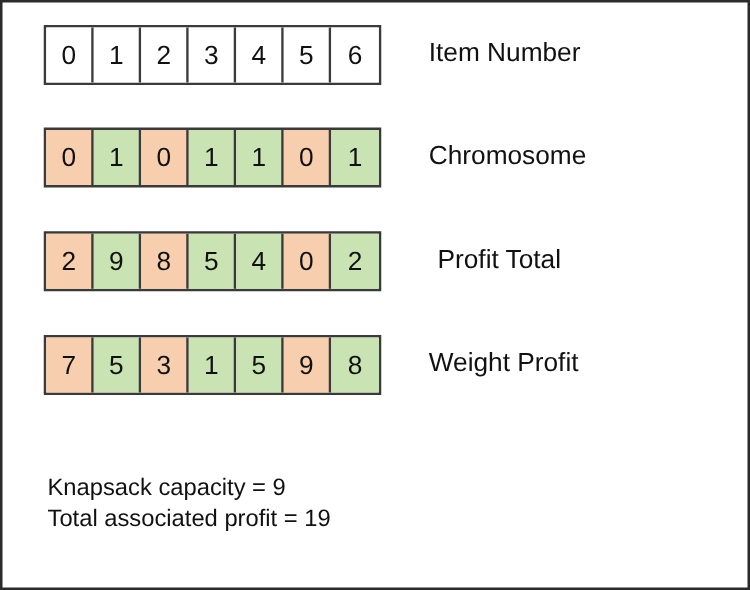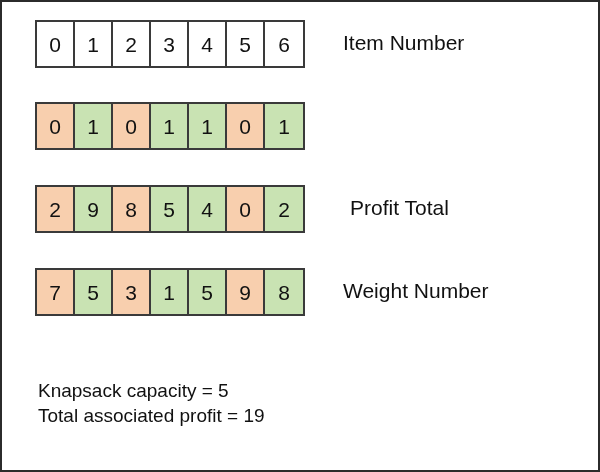--- a/index.html
+++ b/index.html
@@ -104,20 +104,21 @@
     <div class="strip">
       <div class="cell warm">0</div>
       <div class="cell cool">1</div>
       <div class="cell warm">0</div>
       <div class="cell cool">1</div>
       <div class="cell cool">1</div>
       <div class="cell warm">0</div>
       <div class="cell cool">1</div>
     </div>
   </div>
+  <div class="row-label" id="label-chromo">Chromosome</div>
 
   <div class="row" id="row-profit">
     <div class="strip">
       <div class="cell warm">2</div>
       <div class="cell cool">9</div>
       <div class="cell warm">8</div>
       <div class="cell cool">5</div>
       <div class="cell cool">4</div>
       <div class="cell warm">0</div>
       <div class="cell cool">2</div>
@@ -129,20 +130,20 @@
     <div class="strip">
       <div class="cell warm">7</div>
       <div class="cell cool">5</div>
       <div class="cell warm">3</div>
       <div class="cell cool">1</div>
       <div class="cell cool">5</div>
       <div class="cell warm">9</div>
       <div class="cell cool">8</div>
     </div>
   </div>
-  <div class="row-label" id="label-weight">Weight Number</div>
+  <div class="row-label" id="label-weight">Weight Profit</div>
 
   <div class="notes">
-    <div class="note-line">Knapsack capacity = 5</div>
+    <div class="note-line">Knapsack capacity = 9</div>
     <div class="note-line">Total associated profit = 19</div>
   </div>
 
 </div>
 
 </body></html>

